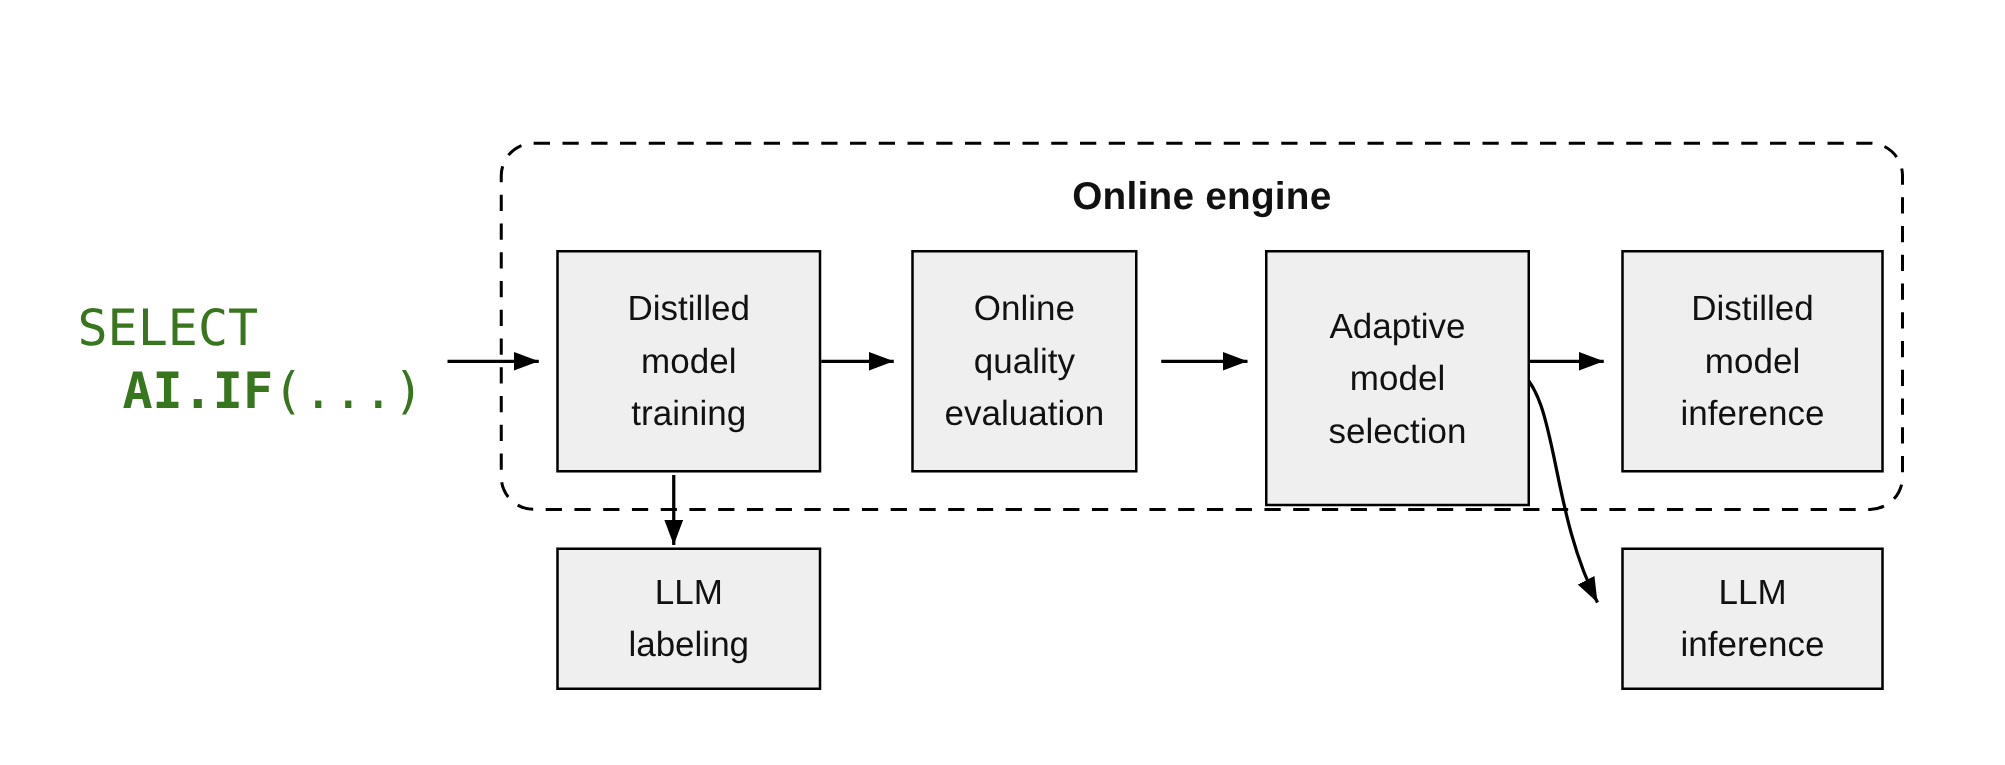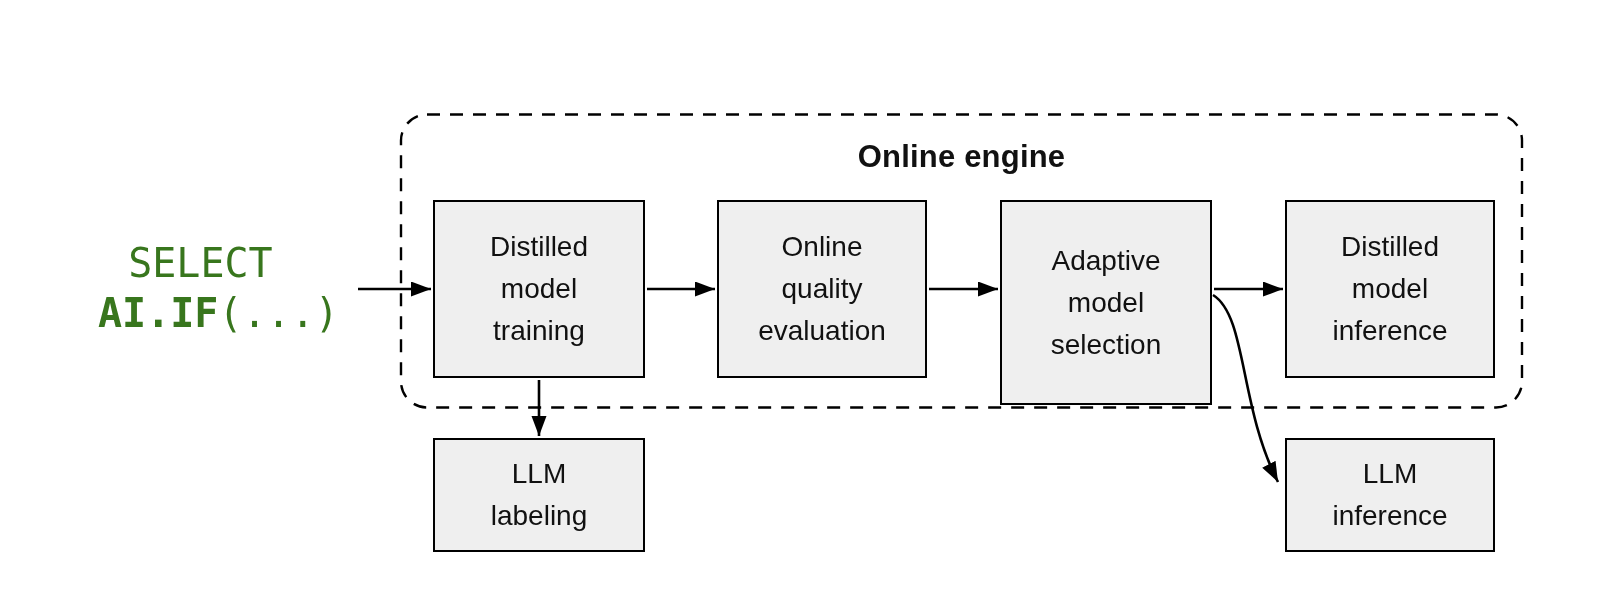--- a/index.html
+++ b/index.html
@@ -16,46 +16,46 @@
     stroke:var(--line-black,#000);stroke-width:2.4;fill:none;
     stroke-dasharray:13 10;
   }
   .ah{fill:var(--line-black,#000);}
   .code{
     position:absolute;left:62px;top:238px;
     font-family:"DejaVu Sans Mono", monospace;
     font-size:40px;line-height:50px;
     color:var(--code-green,#38761d);
     white-space:nowrap;
-    text-align:center;
   }
   .code .l2{padding-left:36px;}
   .code .fn{font-weight:bold;}
   .qe-title{
     position:absolute;left:400px;top:139px;width:1123px;
     text-align:center;
     font-size:31px;font-weight:bold;
     color:var(--text-black,#111);
     letter-spacing:0.2px;
   }
   .node{
     position:absolute;
     background:var(--box-fill,#efefef);
     border:2.5px solid var(--line-black,#000);
     display:flex;align-items:center;justify-content:center;
     box-sizing:border-box;
+    margin-left:12px;
   }
   .box-label{
     white-space:pre-line;
     text-align:center;
     font-size:28px;line-height:42px;
     color:var(--text-black,#111);
   }
   .n-training {left:433px; top:200px; width:212px; height:178px;}
-  .n-eval     {left:717px; top:200px; width:210px; height:178px;align-items:center;}
+  .n-eval     {left:717px; top:200px; width:181px; height:178px;align-items:center;}
   .n-select   {left:1000px;top:200px; width:212px; height:205px;}
   .n-dinf     {left:1285px;top:200px; width:210px; height:178px;}
   .n-labeling {left:433px; top:438px; width:212px; height:114px;}
   .n-llminf   {left:1285px;top:438px; width:210px; height:114px;}
 </style>
 </head>
 <body>
 
 <div class="stage">
 

